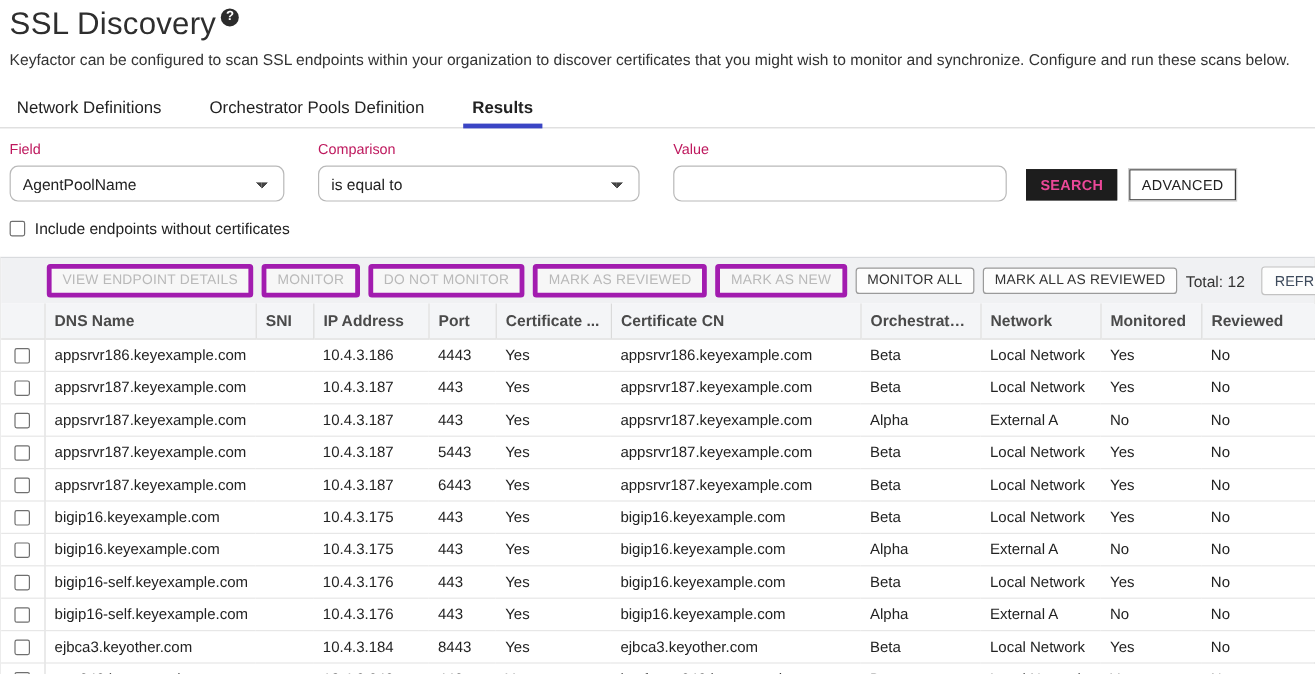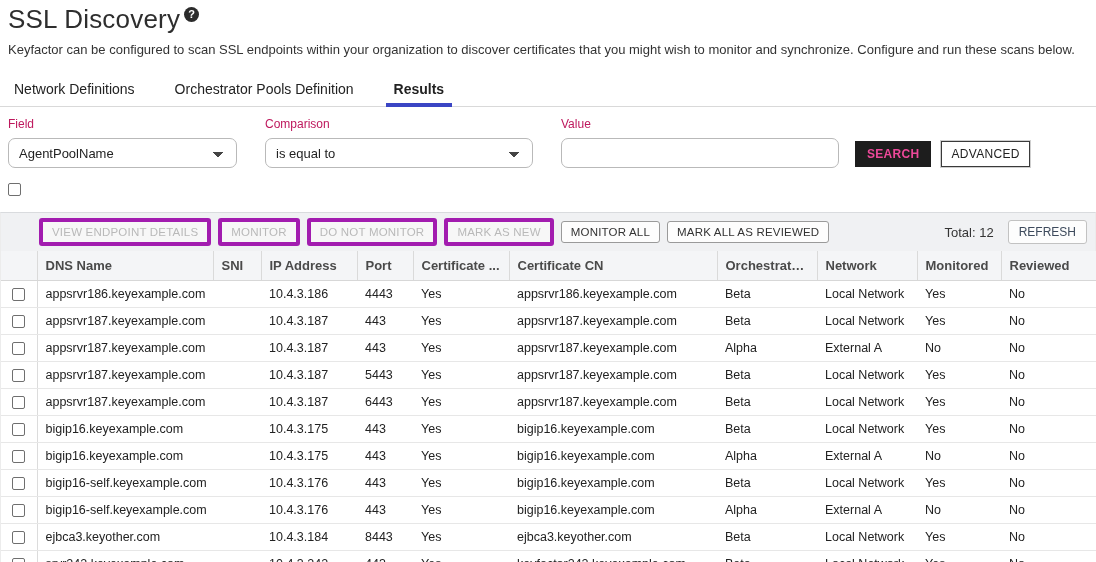--- a/index.html
+++ b/index.html
@@ -103,28 +103,30 @@
       <input class="ctl w-value" type="text" value="" style="">
     </div>
     <div class="btns">
       <button class="btn-search">SEARCH</button>
       <button class="btn-advanced">ADVANCED</button>
     </div>
   </div>
 
   <div class="chk-row">
     <span class="chk"></span>
+    <span>Include endpoints without certificates</span>
   </div>
 
   <div class="grid">
     <div class="toolbar" id="toolbar">
 
       <button class="tbtn disabled" disabled="">VIEW ENDPOINT DETAILS</button>
         <button class="tbtn disabled" disabled="">MONITOR</button>
         <button class="tbtn disabled" disabled="">DO NOT MONITOR</button>
+        <button class="tbtn disabled" disabled="">MARK AS REVIEWED</button>
         <button class="tbtn disabled" disabled="">MARK AS NEW</button>
         <button class="tbtn enabled">MONITOR ALL</button>
         <button class="tbtn enabled">MARK ALL AS REVIEWED</button>
         <div class="toolbar-right">
         <span class="total"><span>Total:</span>&nbsp;<span>12</span></span>
         <button class="btn-refresh">REFRESH</button>
       </div>
     </div>
 
     <table class="results">

